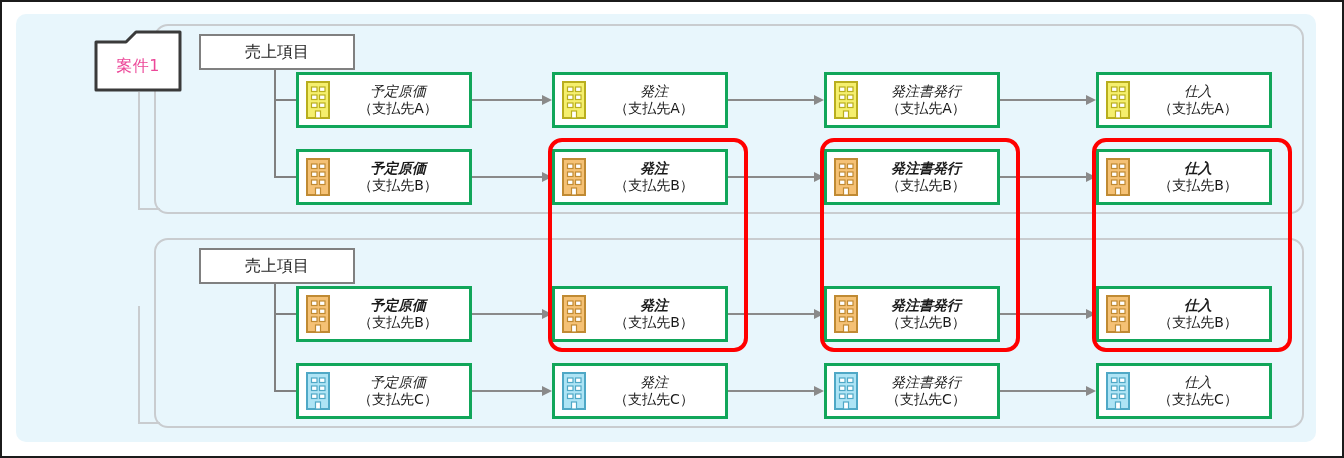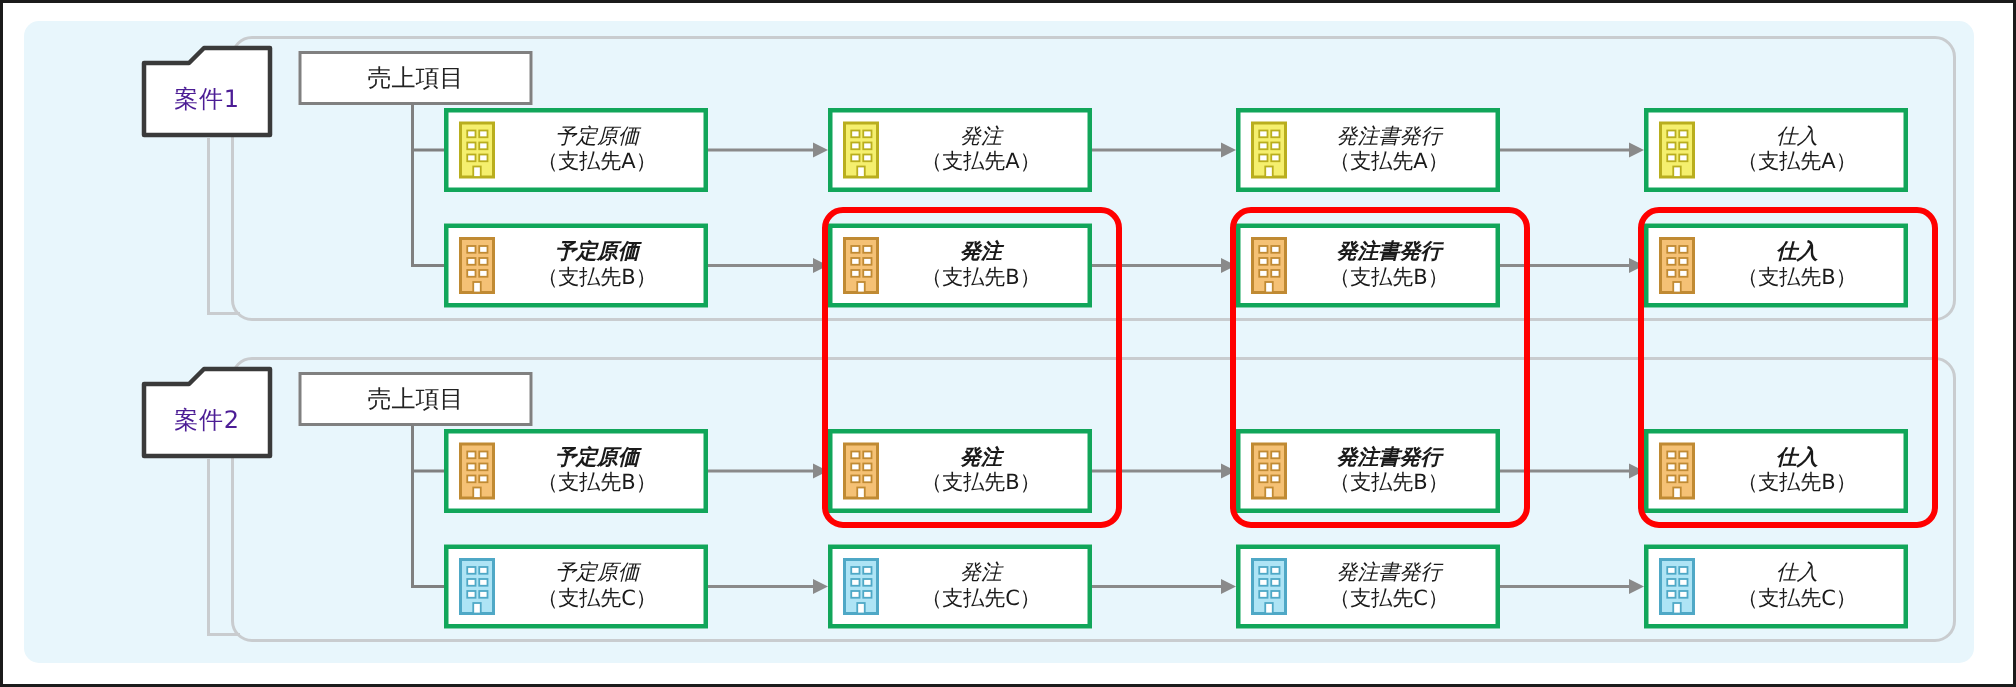--- a/index.html
+++ b/index.html
@@ -40,21 +40,21 @@
   
   .folder{
     position:absolute;
     width:88px;height:62px;
   }
   .folder svg{position:absolute;left:0;top:0;}
   .folder .flabel{
     position:absolute;
     left:0; top:0; width:88px; height:62px;
     display:flex;align-items:center;justify-content:center;
-    font-size:16px;color:#4c1d95;
+    font-size:16px;color:#ec4899;
     letter-spacing:.5px;
     padding-top:10px;
     box-sizing:border-box;
   }
   .folder1{ left:92px; top:28px; }
   .folder2{ left:92px; top:242px; }
 
   
   .stem{ position:absolute; border-left:2px solid #c9cccf; }
 
@@ -137,26 +137,20 @@
   <div class="hdr hdr1">
     <span>売上項目</span>
   </div>
 
   <div class="tline v" style="left:272px;top:68px;height:108px;"></div>
   <div class="tline h" style="left:272px;top:97px;width:22px;"></div>
   <div class="tline h" style="left:272px;top:174px;width:22px;"></div>
 
   <div class="case-box case2-box"></div>
 
-  <div class="folder folder2">
-    <svg width="88" height="62" viewBox="0 0 88 62">
-      <path d="M2,60 L2,12 L32,12 L42,2 L86,2 L86,60 Z" fill="#ffffff" stroke="#3a3a3a" stroke-width="3" stroke-linejoin="round"></path>
-    </svg>
-    <span class="flabel">案件2</span>
-  </div>
 
   <div class="stem" style="left:136px;top:304px;height:118px;"></div>
   <div class="tline h" style="left:136px;top:420px;width:22px;background:#c9cccf;"></div>
 
   <div class="hdr hdr2">
     <span>売上項目</span>
   </div>
 
   <div class="tline v" style="left:272px;top:282px;height:108px;"></div>
   <div class="tline h" style="left:272px;top:311px;width:22px;"></div>

